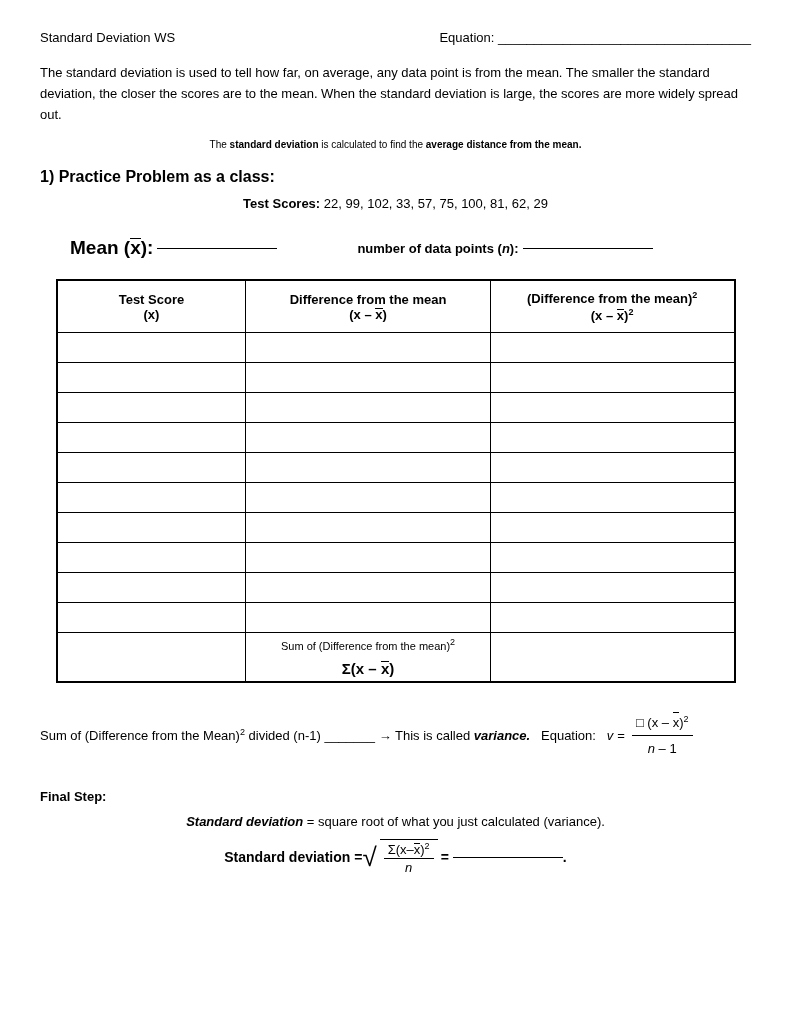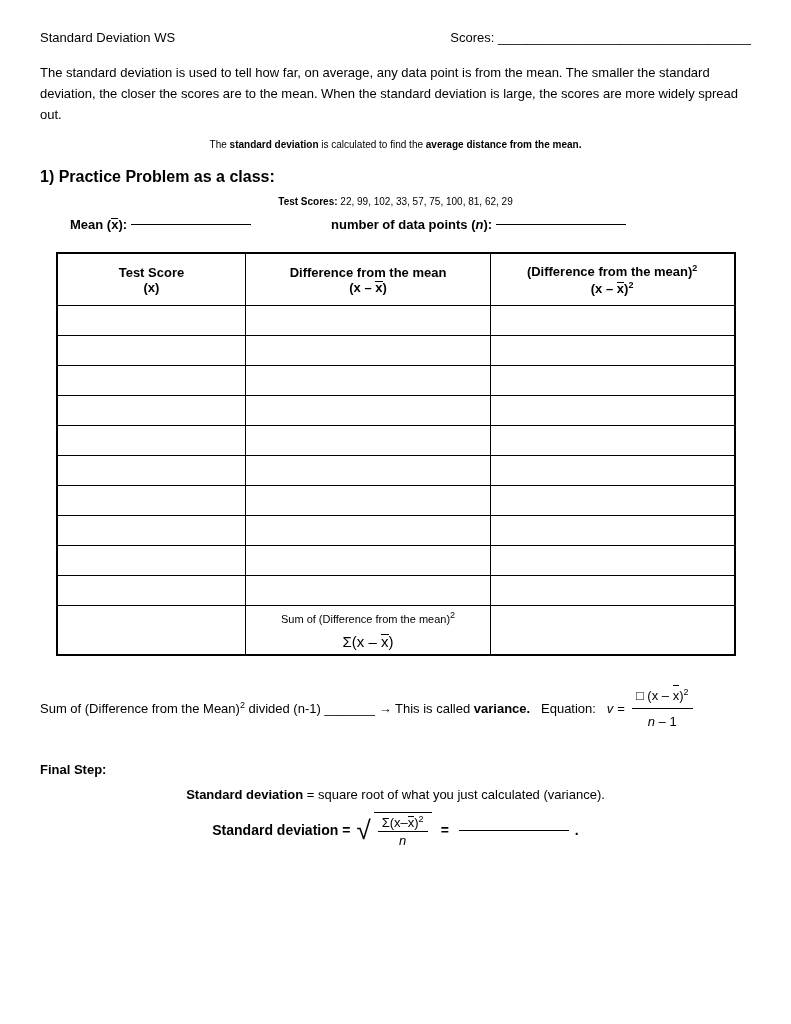--- a/index.html
+++ b/index.html
@@ -33,32 +33,32 @@
       font-size: 10px;
       margin-bottom: 18px;
     }
     .section-title {
       font-weight: bold;
       font-size: 16px;
       margin-bottom: 10px;
     }
     .test-scores {
       text-align: center;
-      font-size: 10px;
-      margin-bottom: 10px;
+      font-size: 13px;
+      margin-bottom: 26px;
     }
     .mean-row {
       display: flex;
       align-items: center;
       margin-bottom: 20px;
       padding-left: 30px;
     }
     .mean-label {
       font-weight: normal;
-      font-size: 13px;
+      font-size: 19px;
       margin-right: 4px;
     }
     .mean-line {
       display: inline-block;
       width: 120px;
       border-bottom: 1px solid black;
       margin-right: 80px;
       vertical-align: bottom;
     }
     .n-label {
@@ -100,21 +100,21 @@
       text-align: center;
       font-size: 13px;
       padding: 6px 8px;
     }
     .sum-cell .sum-line1 {
       font-size: 11px;
       margin-bottom: 8px;
     }
     .sum-cell .sum-line2 {
       font-size: 15px;
-      font-weight: normal;
+      font-weight: bold;
     }
     
     .xbar {
       display: inline-block;
       position: relative;
     }
     .xbar::after {
       content: '';
       position: absolute;
       top: 1px;
@@ -155,21 +155,20 @@
       margin-bottom: 10px;
     }
     .sd-center {
       text-align: center;
       font-size: 13px;
       margin-bottom: 10px;
     }
     .sd-equation {
       display: inline-flex;
       align-items: center;
-      gap: 6px;
       font-size: 14px;
       text-align: center;
     }
     .sqrt-wrapper {
       display: inline-flex;
       align-items: center;
     }
     .sqrt-symbol {
       font-size: 26px;
       line-height: 1;
@@ -181,28 +180,28 @@
       font-size: 13px;
     }
     .sd-answer-line {
       display: inline-block;
       width: 110px;
       border-bottom: 1.5px solid black;
       vertical-align: bottom;
       margin-left: 4px;
     }
     sup { font-size: 9px; }
-    .italic-bold { font-weight: bold; }
+    .italic-bold { font-weight: bold; font-style: italic; }
   </style>
 </head>
 <body>
 
 <div class="header-row">
   <span class="header-title">Standard Deviation WS</span>
-  <span class="header-student">Scores: ___________________________________</span>
+  <span class="header-student">Equation: ___________________________________</span>
 </div>
 
 <p class="intro-text">The standard deviation is used to tell how far, on average, any data point is from the mean.  The smaller the standard deviation, the closer the scores are to the mean.  When the standard deviation is large, the scores are more widely spread out.</p>
 
 <div class="bold-center">
   <span>The </span><strong>standard deviation</strong><span> is calculated to find the </span><strong>average distance from the mean.</strong>
 </div>
 
 <div class="section-title">1) Practice Problem as a class:</div>
 

